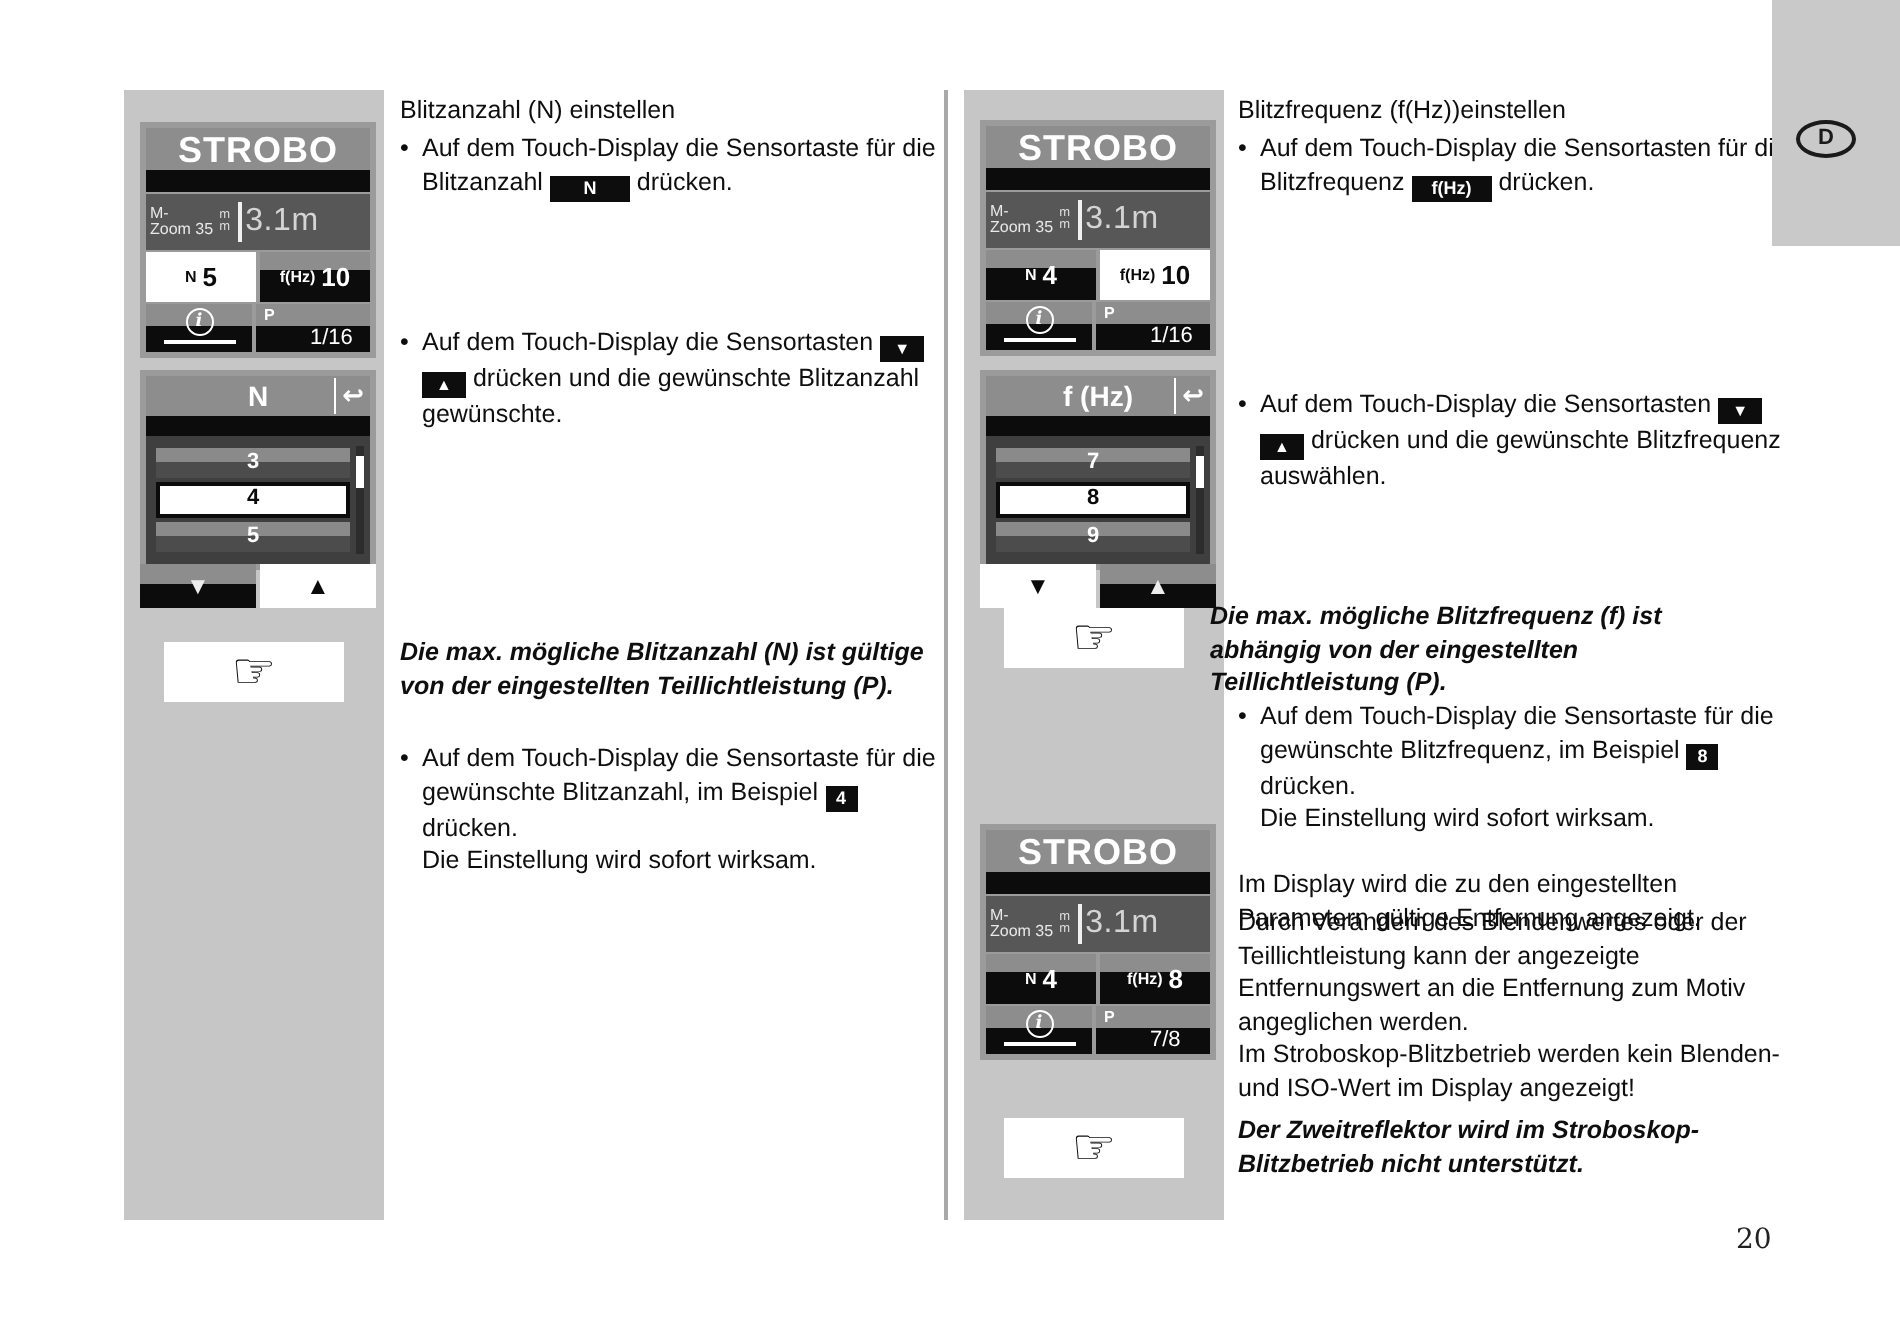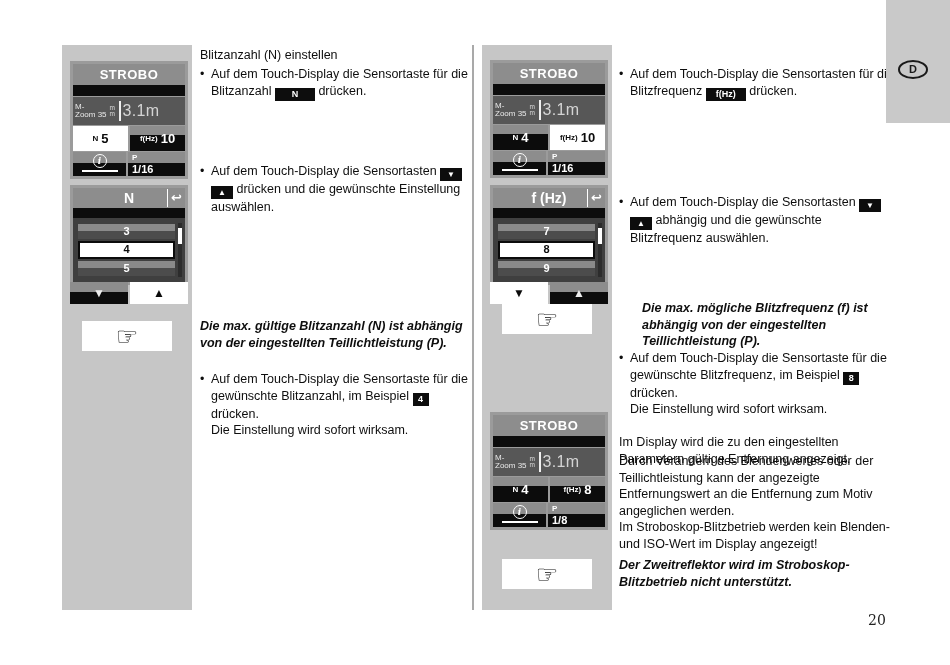--- a/index.html
+++ b/index.html
@@ -10,42 +10,42 @@
   
   .panel { position:absolute; top:45px; width:130px; height:565px; background:#c6c6c6; }
   .panel-left { left:62px; }
   .panel-mid  { left:482px; }
   .divider { position:absolute; left:472px; top:45px; width:2px; height:565px; background:#a9a9a9; }
 
   
   .display { position:absolute; width:118px; border:3px solid #9b9b9b; background:#9b9b9b;
              display:flex; flex-direction:column; gap:1px; }
   .dsp-header { height:32px; background:linear-gradient(#8d8d8d 0 21px,#0c0c0c 21px);
-                color:#fff; font-weight:bold; font-size:13px; text-align:center; line-height:22px; letter-spacing:.5px; }
+                color:#fff; font-weight:bold; font-size:18px; text-align:center; line-height:22px; letter-spacing:.5px; }
   .dsp-info { height:28px; background:#575757; color:#e9e9e9; display:flex; align-items:center; padding:0 2px; }
   .mode { font-size:8px; line-height:8.5px; white-space:nowrap; }
   .mm-unit { width:6px; font-size:6.5px; line-height:6px; word-break:break-all; margin:0 2px 0 3px; color:#ddd; }
   .vline { width:2px; height:20px; background:#f0f0f0; margin:0 2px 0 1px; flex:none; }
   .dist { font-size:16px; color:#d4d4d4; letter-spacing:.3px; }
   .dsp-btnrow { height:25px; display:flex; gap:2px; background:#9b9b9b; }
   .dsp-btnrow .cell { flex:1; display:flex; align-items:center; justify-content:center; gap:3px; }
   .cell.lit { background:#fff; color:#0b0b0b; }
   .cell.dim { background:linear-gradient(#8d8d8d 0 9px,#0c0c0c 9px); color:#fff; }
   .small-lbl { font-size:8px; font-weight:bold; }
   .big-val { font-size:13px; font-weight:bold; }
   .dsp-bottomrow { height:24px; display:flex; gap:2px; background:#9b9b9b; }
   .i-cell { flex:1; background:linear-gradient(#8d8d8d 0 11px,#0c0c0c 11px);
             display:flex; flex-direction:column; align-items:center; }
   .i-circle { width:14px; height:14px; border:1.5px solid #fff; border-radius:50%; color:#fff;
               font-family:"DejaVu Serif",serif; font-style:italic; font-weight:bold; font-size:9px;
               display:flex; align-items:center; justify-content:center; margin-top:2px; }
   .i-underline { width:36px; height:2px; background:#fff; margin-top:2px; }
   .p-cell { flex:1; color:#fff; padding-left:4px; background:linear-gradient(#8d8d8d 0 11px,#0c0c0c 11px); }
   .p-label { font-size:8px; font-weight:bold; line-height:11px; }
-  .p-value { font-size:11px; font-weight:bold; line-height:12px; }
+  .p-value { font-size:11px; font-weight:normal; line-height:12px;margin-left:23px; }
 
   
   .selector { position:absolute; width:118px; border:3px solid #9b9b9b; background:#3f3f3f; }
   .sel-header { height:30px; background:linear-gradient(#8d8d8d 0 20px,#0c0c0c 20px);
                 color:#fff; font-weight:bold; font-size:14px; line-height:21px; text-align:center; position:relative; }
   .sel-back { position:absolute; right:3px; top:1px; font-size:13px; font-weight:bold;
               border-left:1.5px solid #fff; padding-left:3px; line-height:18px; }
   .sel-list { position:relative; padding:4px 10px 4px 5px; }
   .sel-item { height:15px; margin:2px 0; background:linear-gradient(#8a8a8a 0 7px,#4c4c4c 7px);
               color:#fff; font-weight:bold; font-size:11px; text-align:center; line-height:15px; }
@@ -154,25 +154,25 @@
       <span class="badge wide">N</span>
       <span>drücken.</span>
     </div>
   </div>
 
   <div class="tblock bullet" style="left:200px; top:163px;">
     <div class="btext">
       <span>Auf dem Touch-Display die Sensortasten</span>
       <span class="badge tri">▼</span>
       <span class="badge tri">▲</span>
-      <span>drücken und die gewünschte Einstellung auswählen.</span>
-    </div>
-  </div>
-
-  <div class="tblock note" style="left:200px; top:318px;">Die max. gültige Blitzanzahl (N) ist abhängig von der eingestellten Teillichtleistung (P).</div>
+      <span>drücken und die gewünschte Blitzanzahl gewünschte.</span>
+    </div>
+  </div>
+
+  <div class="tblock note" style="left:200px; top:318px;">Die max. mögliche Blitzanzahl (N) ist gültige von der eingestellten Teillichtleistung (P).</div>
 
   <div class="tblock bullet" style="left:200px; top:371px;">
     <div class="btext">
       <span>Auf dem Touch-Display die Sensortaste für die gewünschte Blitzanzahl, im Beispiel</span>
       <span class="badge">4</span>
       <span>drücken.</span>
       <div>Die Einstellung wird sofort wirksam.</div>
     </div>
   </div>
 
@@ -256,49 +256,50 @@
           <span class="big-val">8</span>
         </div>
       </div>
       <div class="dsp-bottomrow">
         <div class="i-cell">
           <div class="i-circle">i</div>
           <div class="i-underline"></div>
         </div>
         <div class="p-cell">
           <div class="p-label">P</div>
-          <div class="p-value">1/8</div>
+          <div class="p-value">7/8</div>
         </div>
       </div>
     </div>
 
     <div class="handbox" style="left:20px; top:514px;">
       <span>☞</span>
     </div>
   </div>
 
+  <div class="tblock theading w2" style="left:619px; top:47px;">Blitzfrequenz (f(Hz))einstellen</div>
 
   <div class="tblock bullet w2" style="left:619px; top:66px;">
     <div class="btext">
       <span>Auf dem Touch-Display die Sensortasten für die Blitzfrequenz</span>
       <span class="badge wide">f(Hz)</span>
       <span>drücken.</span>
     </div>
   </div>
 
   <div class="tblock bullet w2" style="left:619px; top:194px;">
     <div class="btext">
       <span>Auf dem Touch-Display die Sensortasten</span>
       <span class="badge tri">▼</span>
       <span class="badge tri">▲</span>
-      <span>abhängig und die gewünschte Blitzfrequenz auswählen.</span>
-    </div>
-  </div>
-
-  <div class="tblock note w2" style="left:642px; top:300px;">Die max. mögliche Blitzfrequenz (f) ist abhängig von der eingestellten Teillichtleistung (P).</div>
+      <span>drücken und die gewünschte Blitzfrequenz auswählen.</span>
+    </div>
+  </div>
+
+  <div class="tblock note w2" style="left:605px; top:300px;">Die max. mögliche Blitzfrequenz (f) ist abhängig von der eingestellten Teillichtleistung (P).</div>
 
   <div class="tblock bullet w2" style="left:619px; top:350px;">
     <div class="btext">
       <span>Auf dem Touch-Display die Sensortaste für die gewünschte Blitzfrequenz, im Beispiel</span>
       <span class="badge">8</span>
       <span>drücken.</span>
       <div>Die Einstellung wird sofort wirksam.</div>
     </div>
   </div>
 

